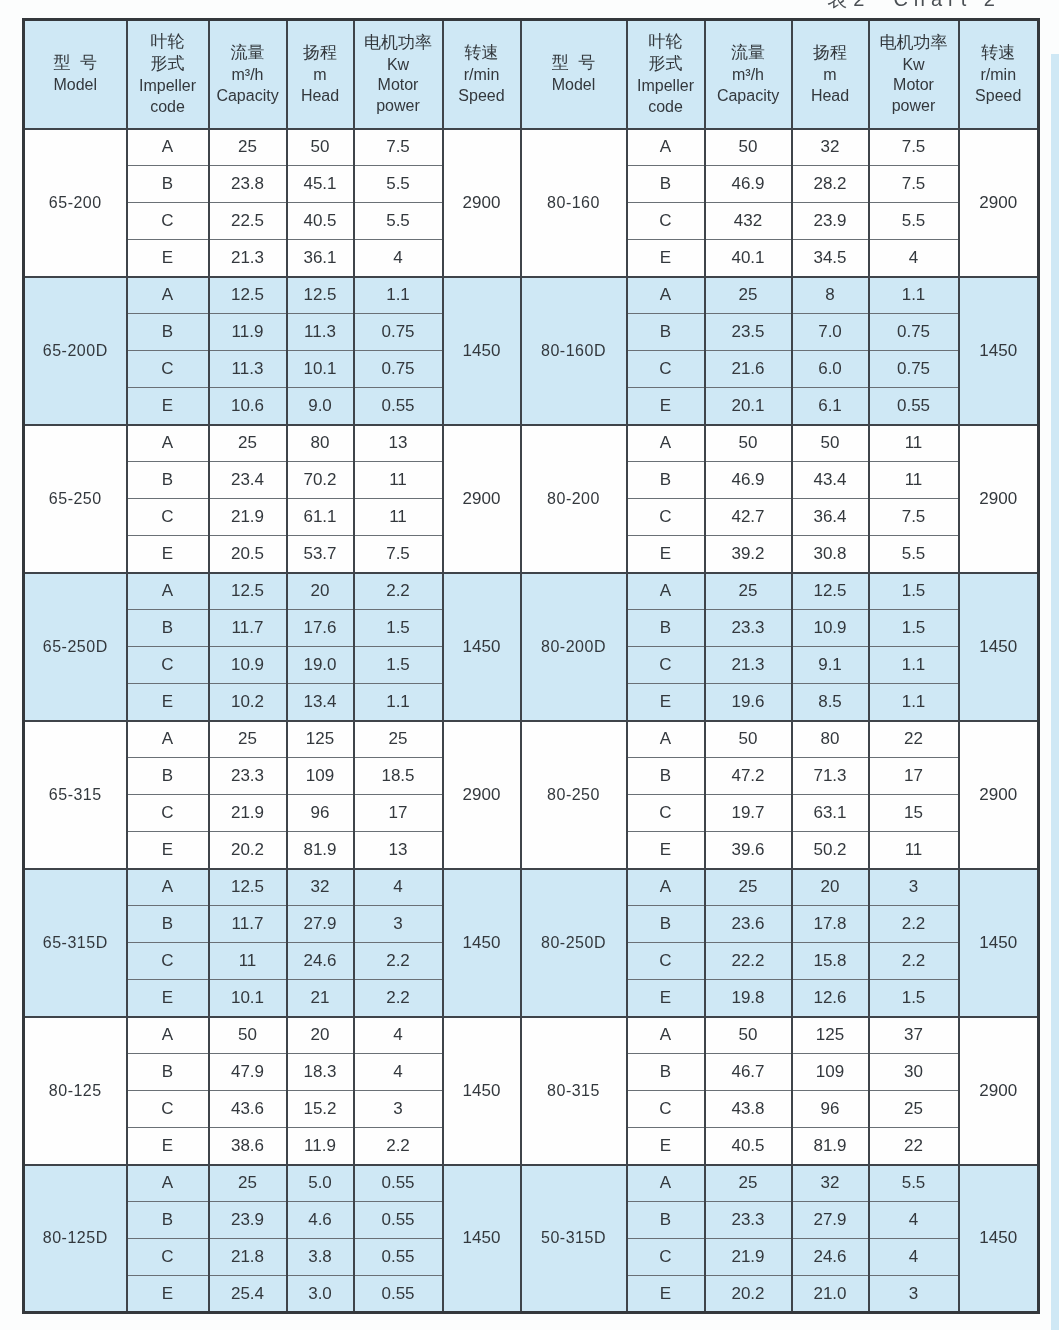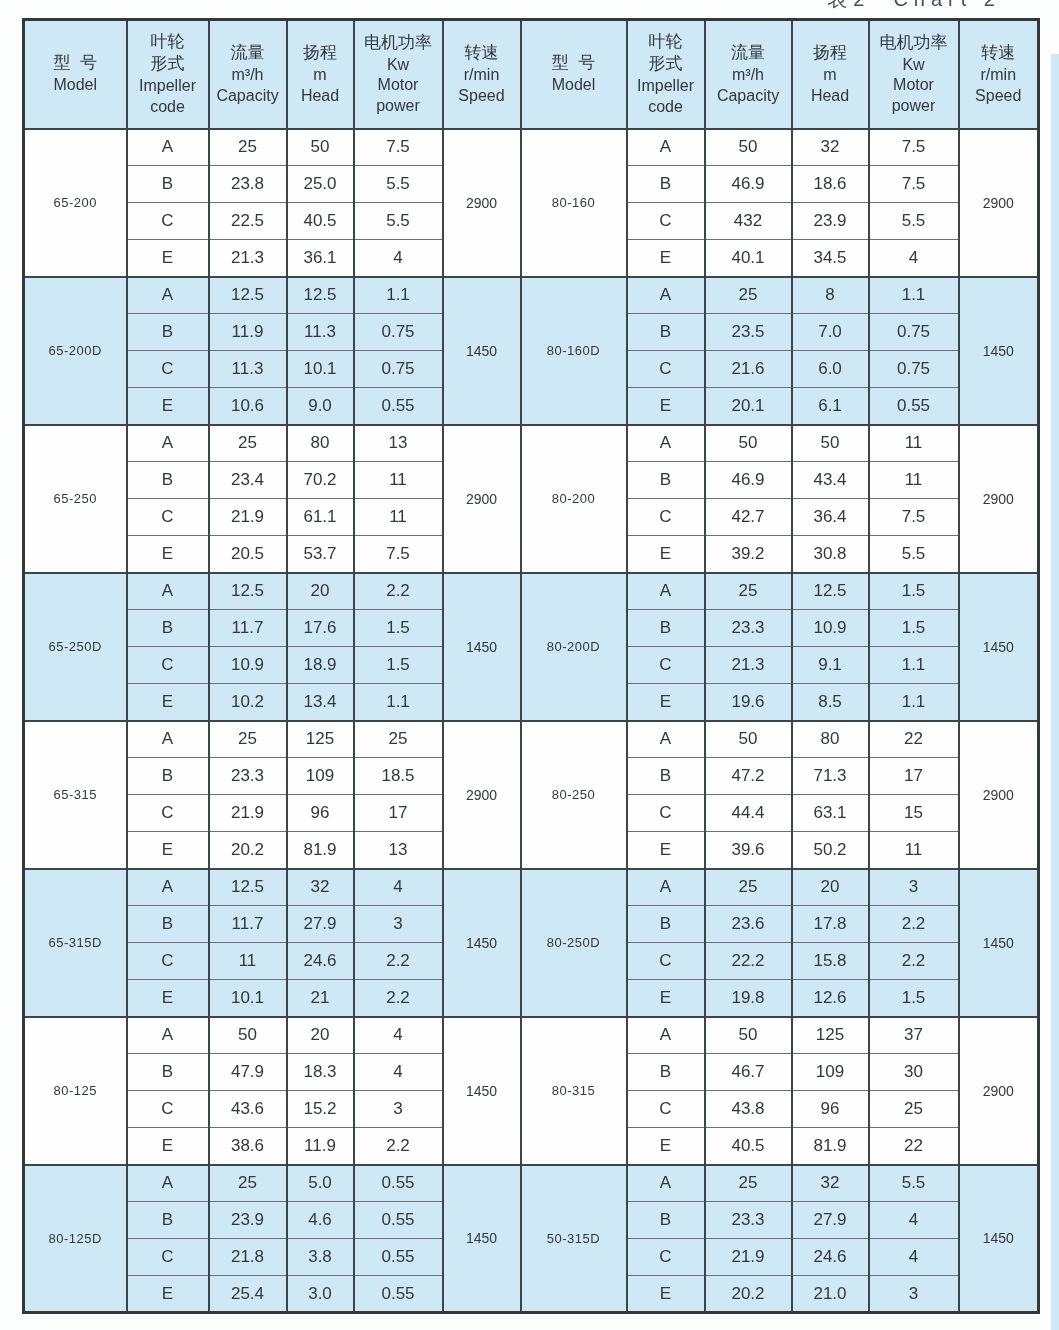--- a/index.html
+++ b/index.html
@@ -45,22 +45,22 @@
   td {
     border: 2px solid #3f444a;
     border-top: 1px solid #6a7076;
     border-bottom: 1px solid #6a7076;
     height: 37px;
     font-size: 17px;
   }
   td.row-top { border-top: 2px solid #3f444a; }
   td.row-bottom { border-bottom: 2px solid #3f444a; }
   td.shaded { background: #cfe8f5; }
-  td.model { font-size: 13px; letter-spacing: 0.5px; }
-  td.speed { font-size: 14px; }
+  td.model { font-size: 16px; letter-spacing: 0.5px; }
+  td.speed { font-size: 17px; }
   .h-zh { font-size: 17px; line-height: 1.35; white-space: pre; }
   .h-en { font-size: 16px; line-height: 1.3; }
 </style>
 </head>
 <body>
 
 <div class="page">
   <div class="corner-note">表2  Chart 2</div>
   <div class="right-edge-strip"></div>
 
@@ -156,25 +156,25 @@
           <td class="model row-top row-bottom" rowspan="4">80-160</td>
           <td class="code row-top">A</td>
           <td class="num row-top">50</td>
           <td class="num row-top">32</td>
           <td class="num row-top">7.5</td>
           <td class="speed row-top row-bottom" rowspan="4">2900</td>
         </tr>
         <tr>
           <td class="code">B</td>
           <td class="num">23.8</td>
-          <td class="num">25.0</td>
+          <td class="num">45.1</td>
           <td class="num">5.5</td>
           <td class="code">B</td>
           <td class="num">46.9</td>
-          <td class="num">18.6</td>
+          <td class="num">28.2</td>
           <td class="num">7.5</td>
         </tr>
         <tr>
           <td class="code">C</td>
           <td class="num">22.5</td>
           <td class="num">40.5</td>
           <td class="num">5.5</td>
           <td class="code">C</td>
           <td class="num">432</td>
           <td class="num">23.9</td>
@@ -298,21 +298,21 @@
           <td class="num shaded">17.6</td>
           <td class="num shaded">1.5</td>
           <td class="code shaded">B</td>
           <td class="num shaded">23.3</td>
           <td class="num shaded">10.9</td>
           <td class="num shaded">1.5</td>
         </tr>
         <tr>
           <td class="code shaded">C</td>
           <td class="num shaded">10.9</td>
-          <td class="num shaded">18.9</td>
+          <td class="num shaded">19.0</td>
           <td class="num shaded">1.5</td>
           <td class="code shaded">C</td>
           <td class="num shaded">21.3</td>
           <td class="num shaded">9.1</td>
           <td class="num shaded">1.1</td>
         </tr>
         <tr>
           <td class="code shaded row-bottom">E</td>
           <td class="num shaded row-bottom">10.2</td>
           <td class="num shaded row-bottom">13.4</td>
@@ -345,21 +345,21 @@
           <td class="num">47.2</td>
           <td class="num">71.3</td>
           <td class="num">17</td>
         </tr>
         <tr>
           <td class="code">C</td>
           <td class="num">21.9</td>
           <td class="num">96</td>
           <td class="num">17</td>
           <td class="code">C</td>
-          <td class="num">44.4</td>
+          <td class="num">19.7</td>
           <td class="num">63.1</td>
           <td class="num">15</td>
         </tr>
         <tr>
           <td class="code row-bottom">E</td>
           <td class="num row-bottom">20.2</td>
           <td class="num row-bottom">81.9</td>
           <td class="num row-bottom">13</td>
           <td class="code row-bottom">E</td>
           <td class="num row-bottom">39.6</td>

